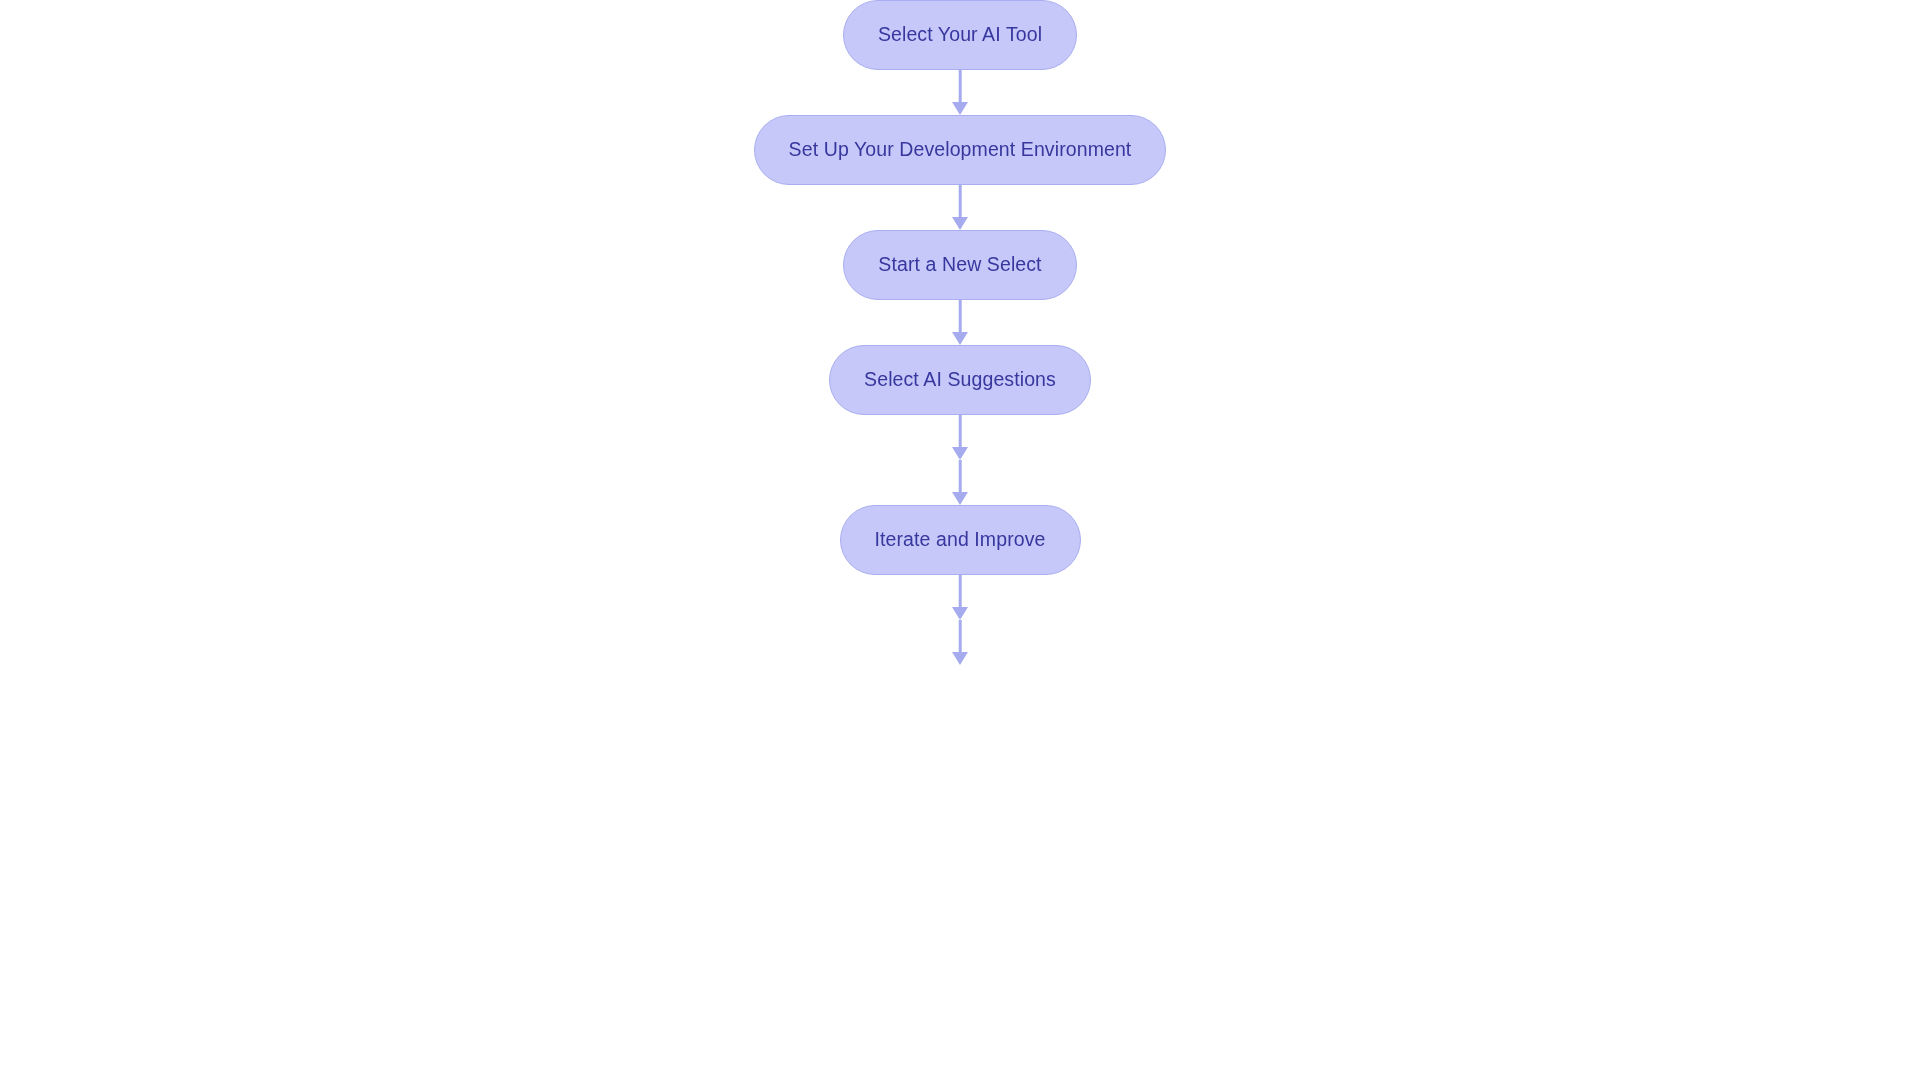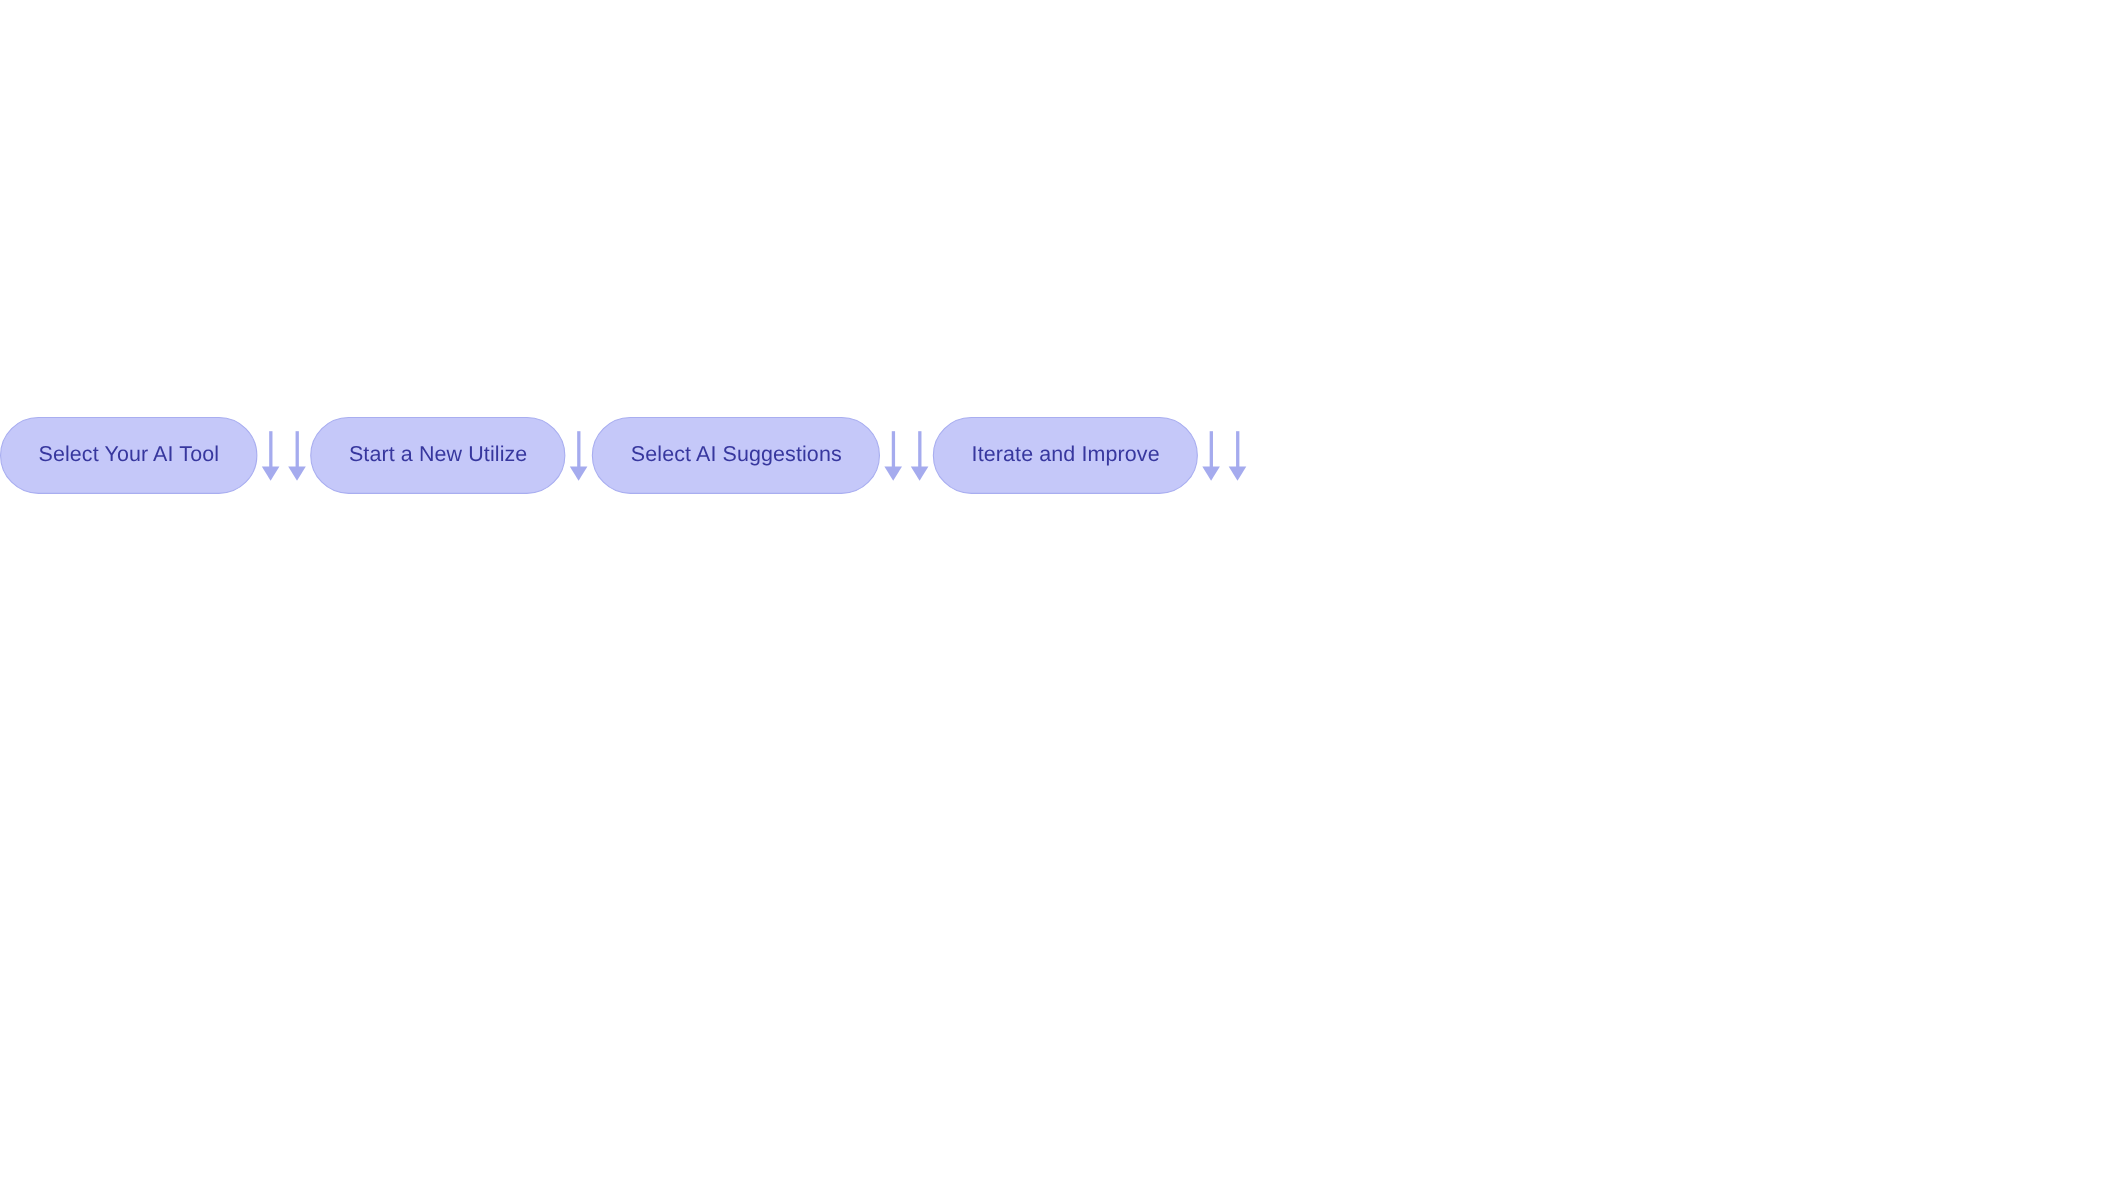--- a/index.html
+++ b/index.html
@@ -22,21 +22,21 @@
     background: #ffffff;
   }
 
   .flow-column {
     position: absolute;
     left: 0;
     top: 0;
     width: 1920px;
     height: 828px;
     display: flex;
-    flex-direction: row;
+    flex-direction: column;
     align-items: center;
     justify-content: flex-start;
   }
 
   .node {
     box-sizing: border-box;
     height: 70px;
     border-radius: 36px;
     background: #c5c8f9;
     border: 1px solid #a9aef0;
@@ -88,28 +88,31 @@
 
     <div class="node">
       <span>Select Your AI Tool</span>
     </div>
 
     <div class="connector">
       <span class="stem"></span>
       <span class="head"></span>
     </div>
 
+    <div class="node">
+      <span>Set Up Your Development Environment</span>
+    </div>
 
     <div class="connector">
       <span class="stem"></span>
       <span class="head"></span>
     </div>
 
     <div class="node">
-      <span>Start a New Utilize</span>
+      <span>Start a New Select</span>
     </div>
 
     <div class="connector">
       <span class="stem"></span>
       <span class="head"></span>
     </div>
 
     <div class="node">
       <span>Select AI Suggestions</span>
     </div>

